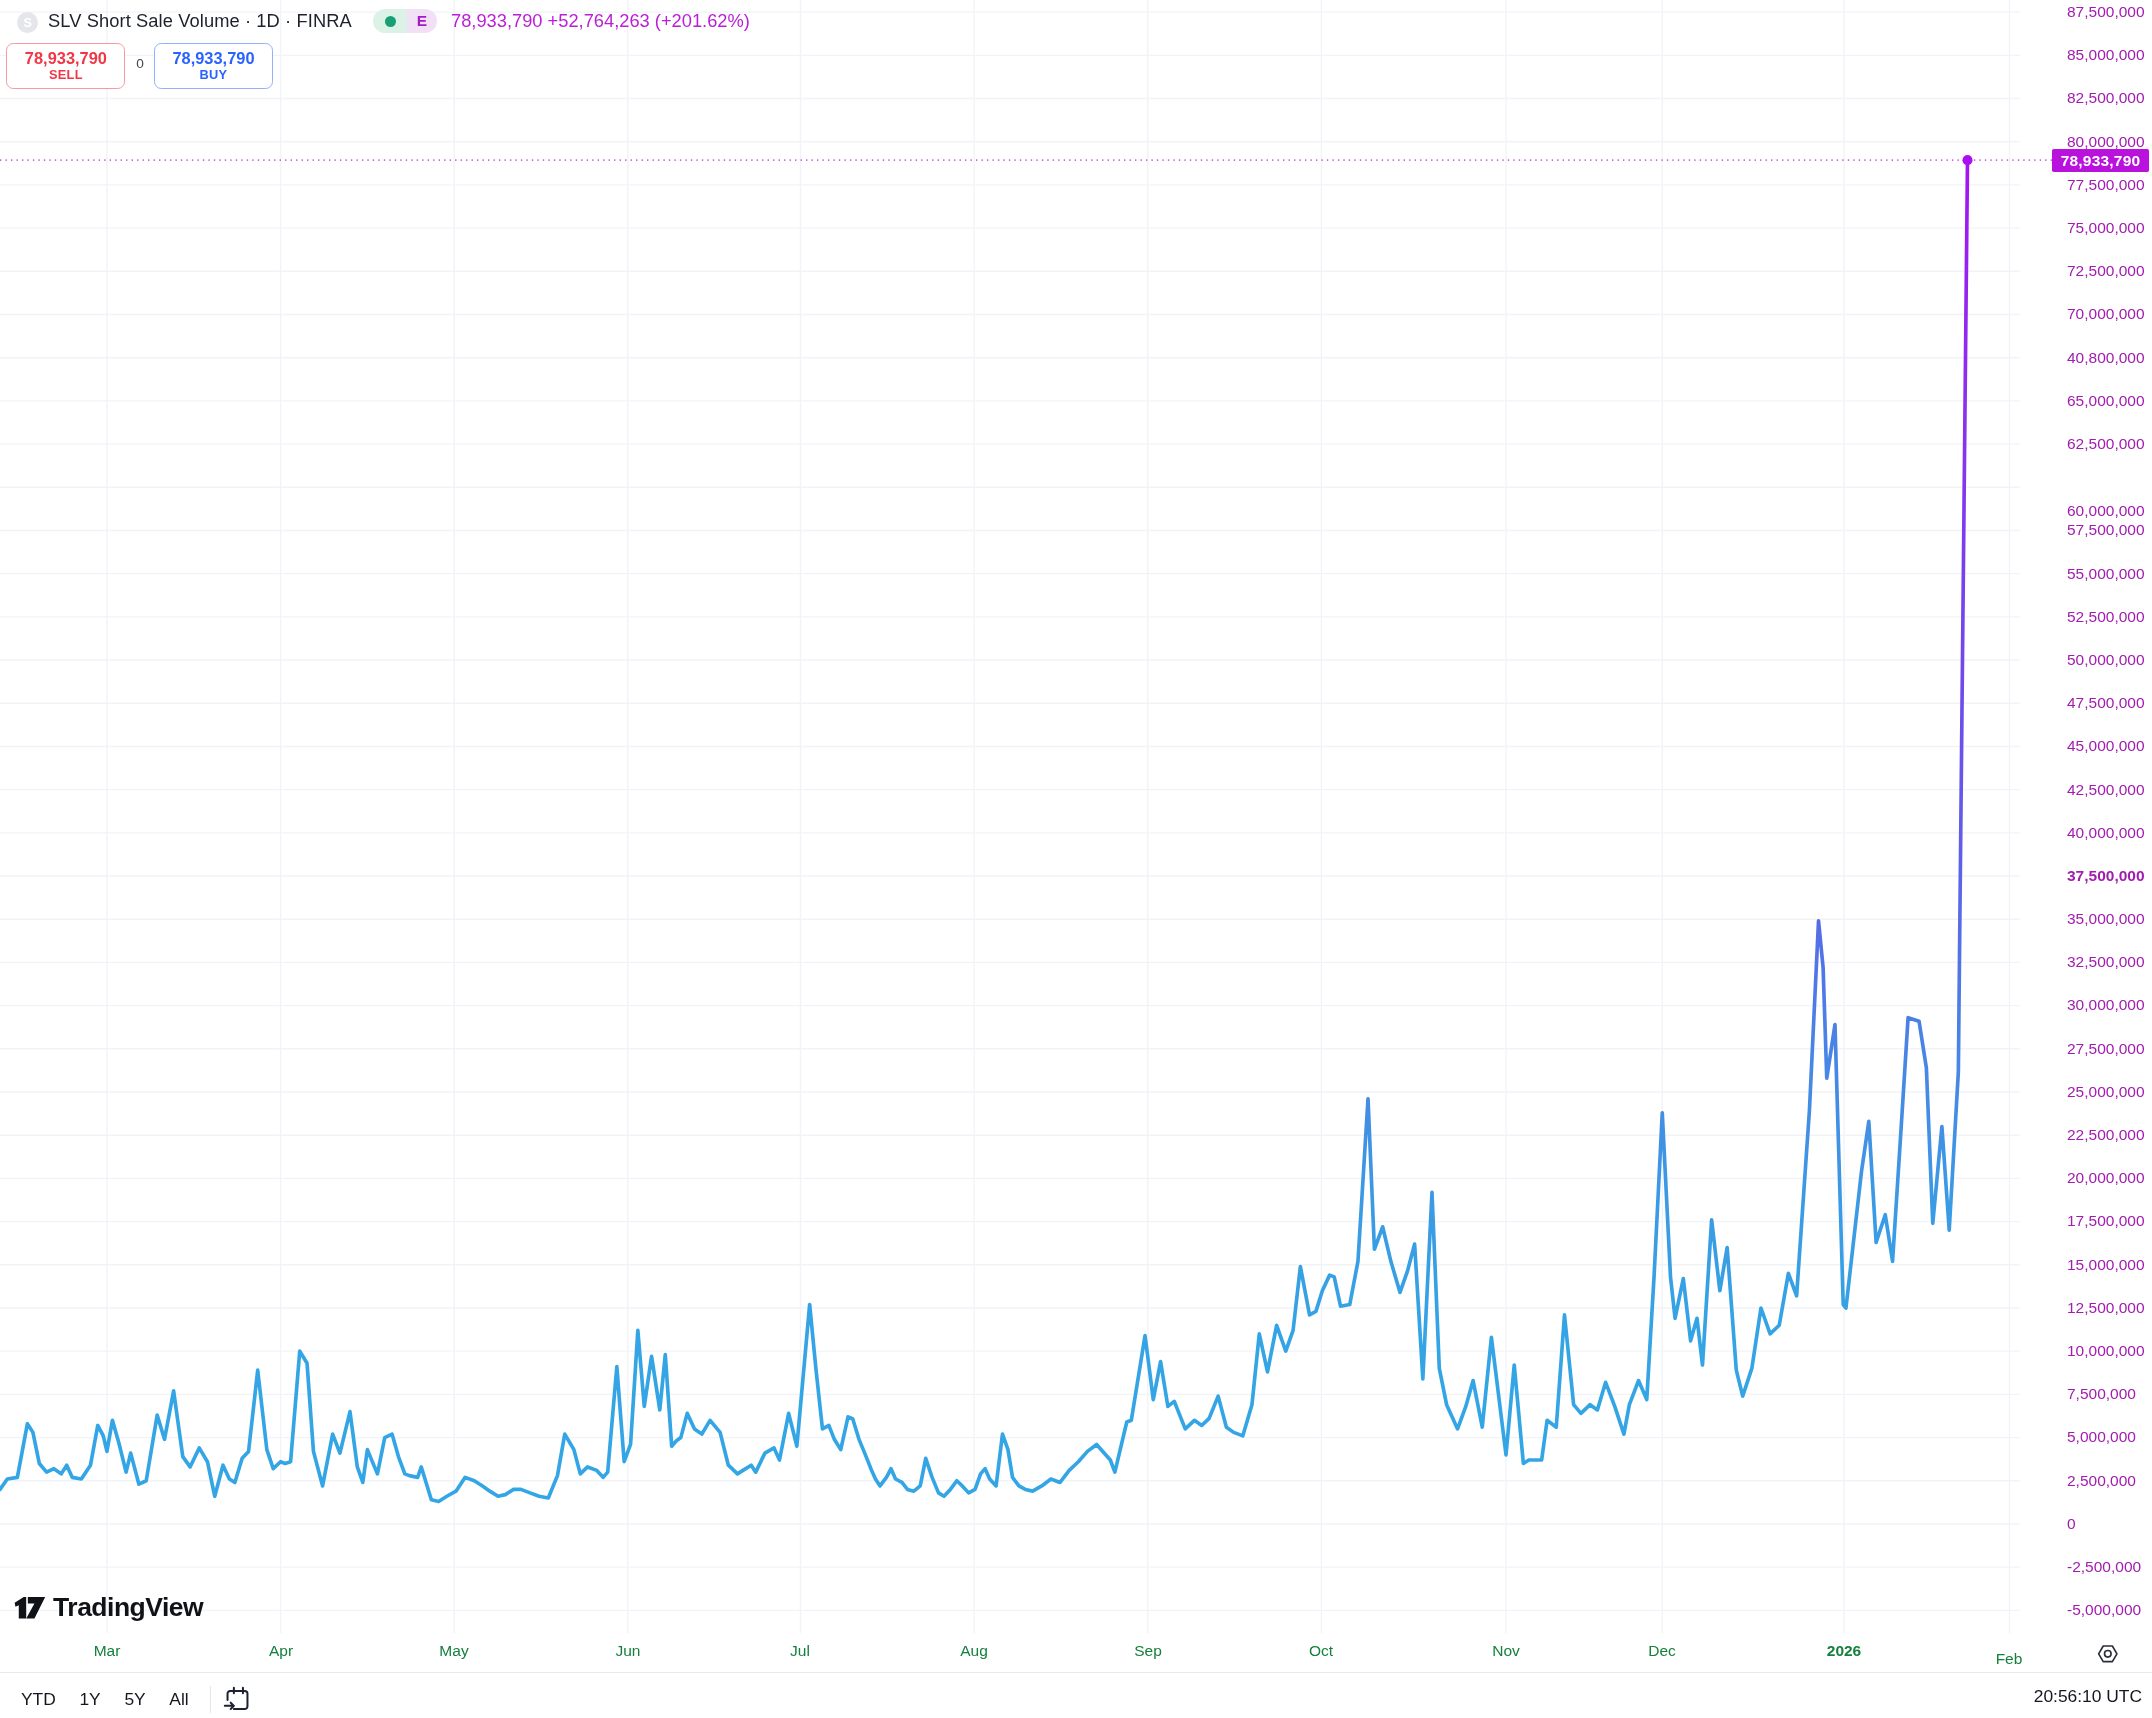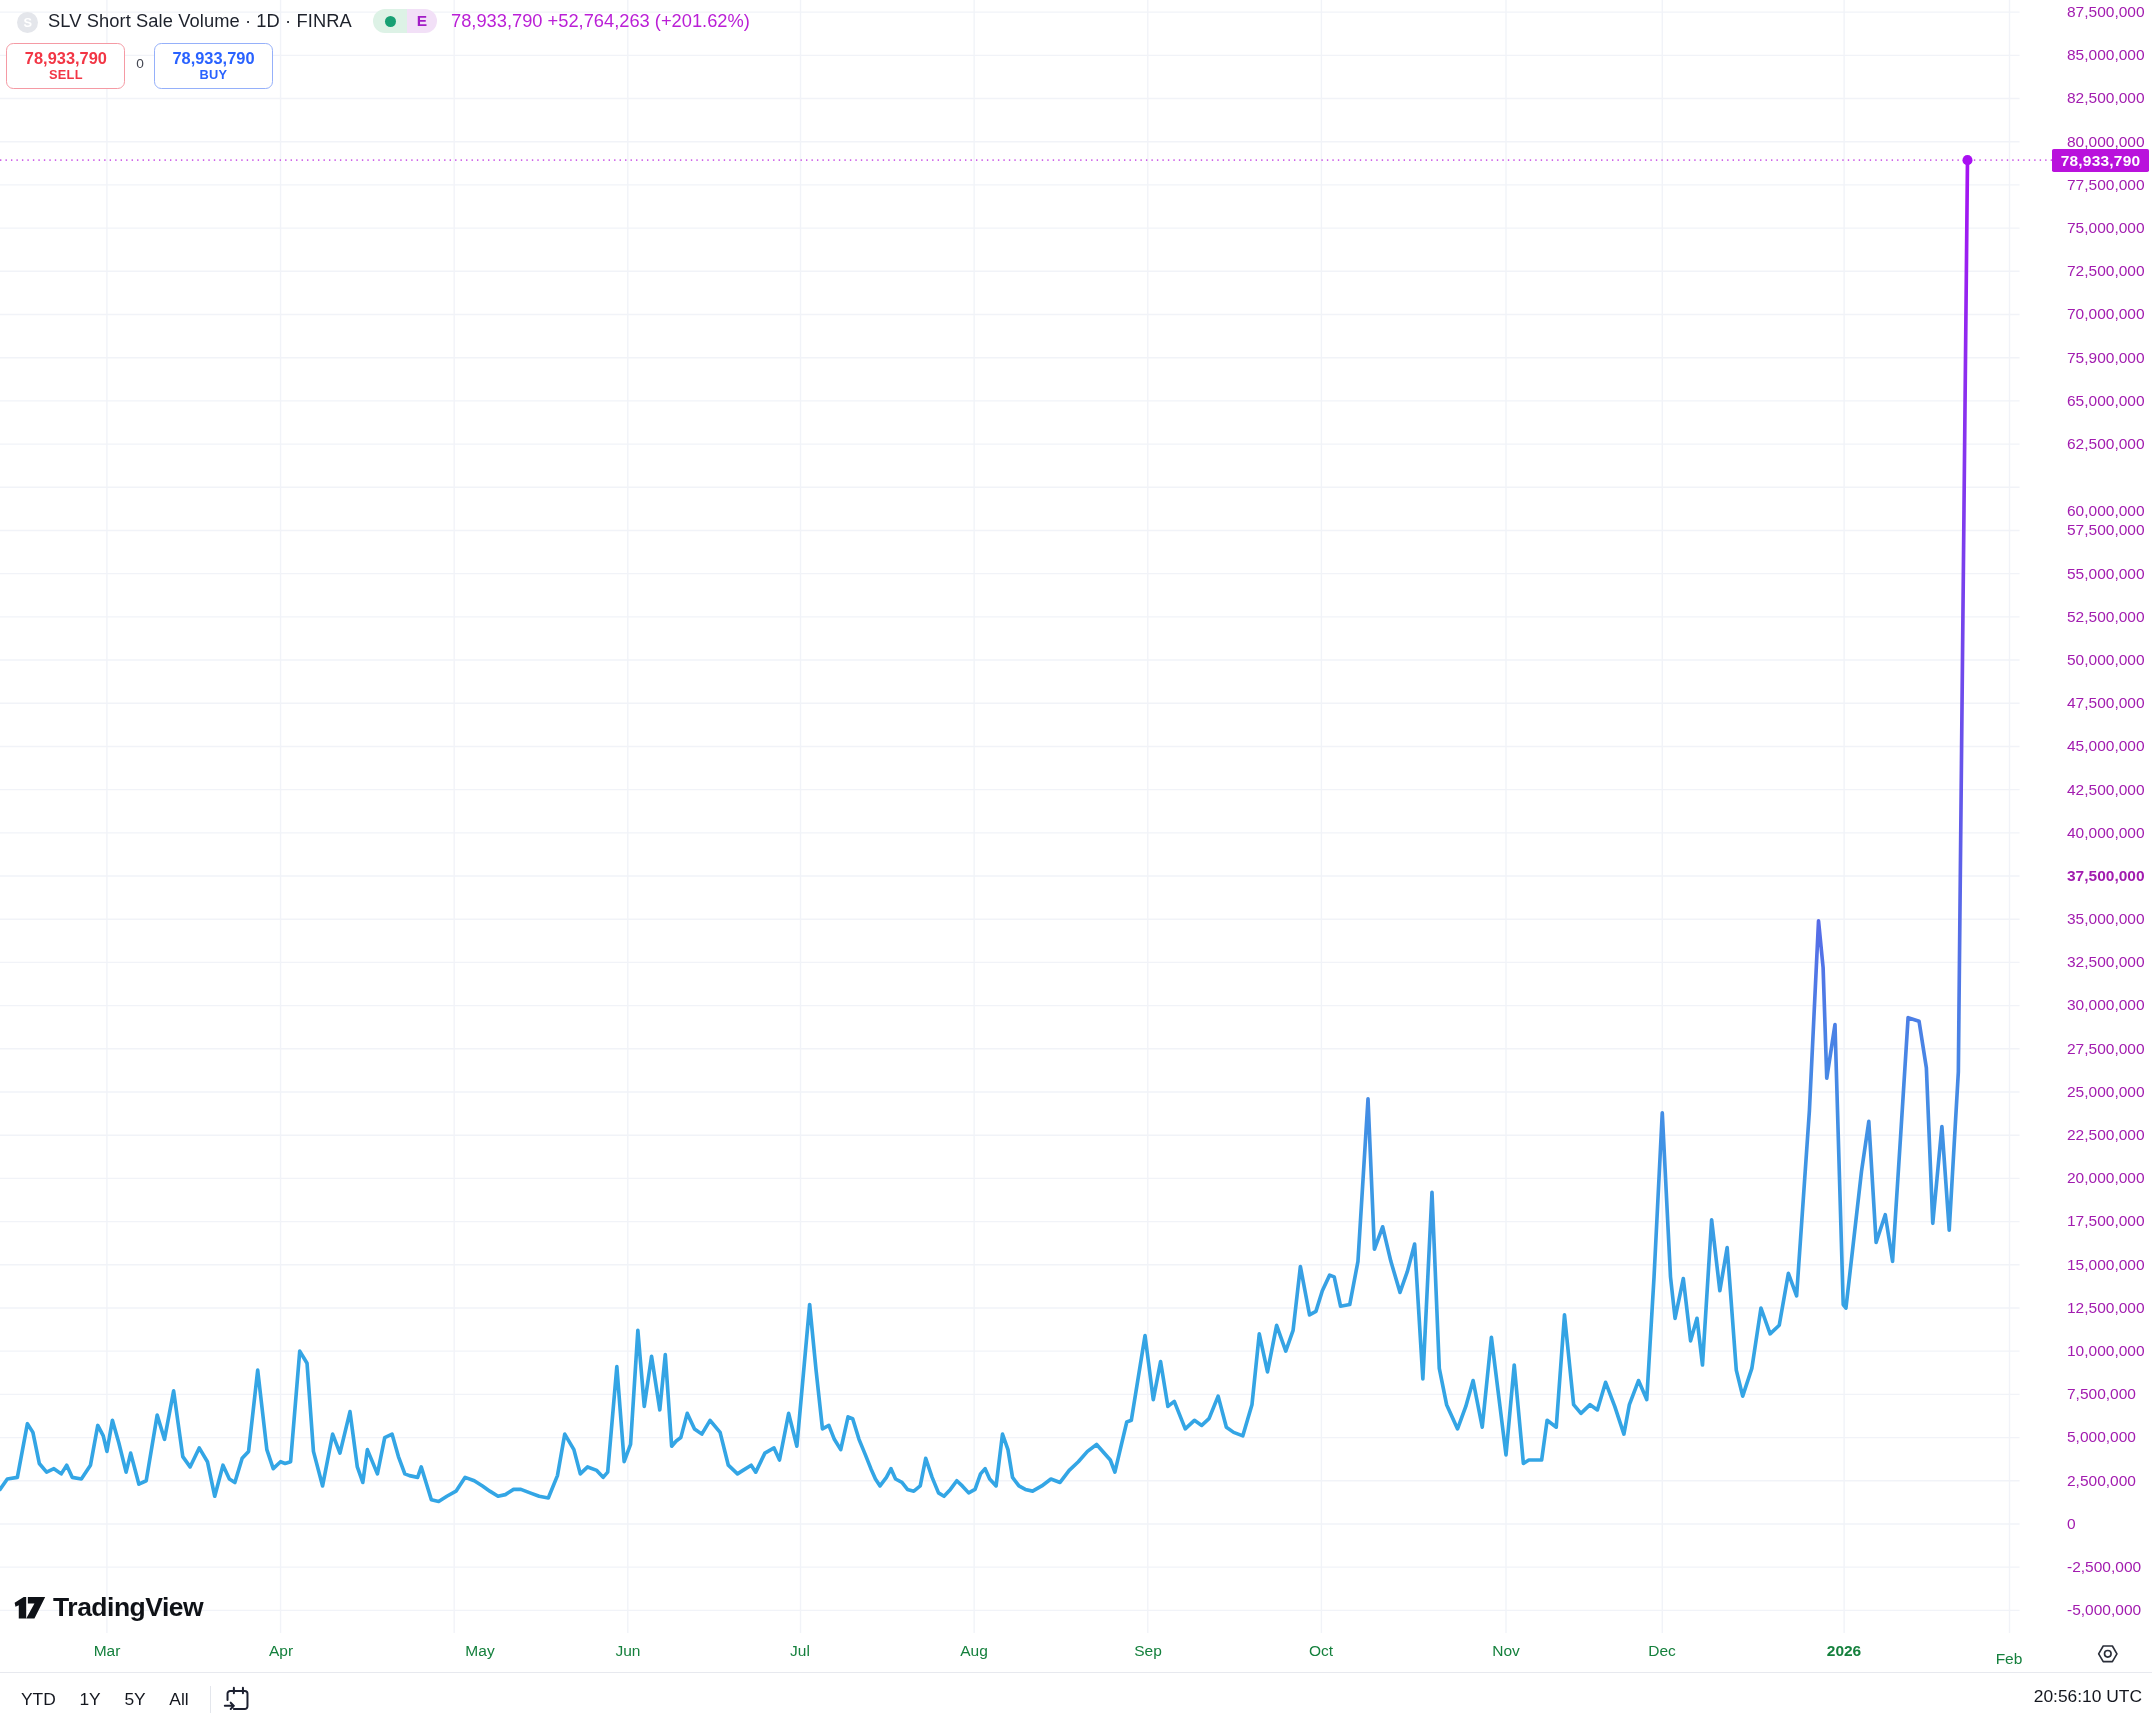--- a/index.html
+++ b/index.html
@@ -119,21 +119,21 @@
 
   <div id="yAxis">
       <div class="y-label" style="top: 12px;">87,500,000</div>
       <div class="y-label" style="top: 55px;">85,000,000</div>
       <div class="y-label" style="top: 98px;">82,500,000</div>
       <div class="y-label" style="top: 142px;">80,000,000</div>
       <div class="y-label" style="top: 185px;">77,500,000</div>
       <div class="y-label" style="top: 228px;">75,000,000</div>
       <div class="y-label" style="top: 271px;">72,500,000</div>
       <div class="y-label" style="top: 314px;">70,000,000</div>
-      <div class="y-label" style="top: 358px;">75,900,000</div>
+      <div class="y-label" style="top: 358px;">40,800,000</div>
       <div class="y-label" style="top: 401px;">65,000,000</div>
       <div class="y-label" style="top: 444px;">62,500,000</div>
       <div class="y-label" style="top: 487px; margin-top: 24px;">60,000,000</div>
       <div class="y-label" style="top: 530px;">57,500,000</div>
       <div class="y-label" style="top: 574px;">55,000,000</div>
       <div class="y-label" style="top: 617px;">52,500,000</div>
       <div class="y-label" style="top: 660px;">50,000,000</div>
       <div class="y-label" style="top: 703px;">47,500,000</div>
       <div class="y-label" style="top: 746px;">45,000,000</div>
       <div class="y-label" style="top: 790px;">42,500,000</div>
@@ -176,21 +176,21 @@
   </button>
   <div class="spread">0</div>
   <button class="order-btn" style="left: 154px; border: 1.4px solid rgb(149, 176, 250); color: rgb(41, 98, 255);" id="buyBtn">
     <span class="val">78,933,790</span>
     <span class="lbl">BUY</span>
   </button>
 
   <div id="xAxis">
       <div class="month-label" style="left: 107px;">Mar</div>
       <div class="month-label" style="left: 281px;">Apr</div>
-      <div class="month-label" style="left: 480px;">May</div>
+      <div class="month-label" style="left: 454px;">May</div>
       <div class="month-label" style="left: 628px;">Jun</div>
       <div class="month-label" style="left: 800px;">Jul</div>
       <div class="month-label" style="left: 974px;">Aug</div>
       <div class="month-label" style="left: 1148px;">Sep</div>
       <div class="month-label" style="left: 1321px;">Oct</div>
       <div class="month-label" style="left: 1506px;">Nov</div>
       <div class="month-label" style="left: 1662px;">Dec</div>
       <div class="month-label bold" style="left: 1844px;">2026</div>
       <div class="month-label" style="left: 2009px; margin-top: 8px;">Feb</div>
     </div>

